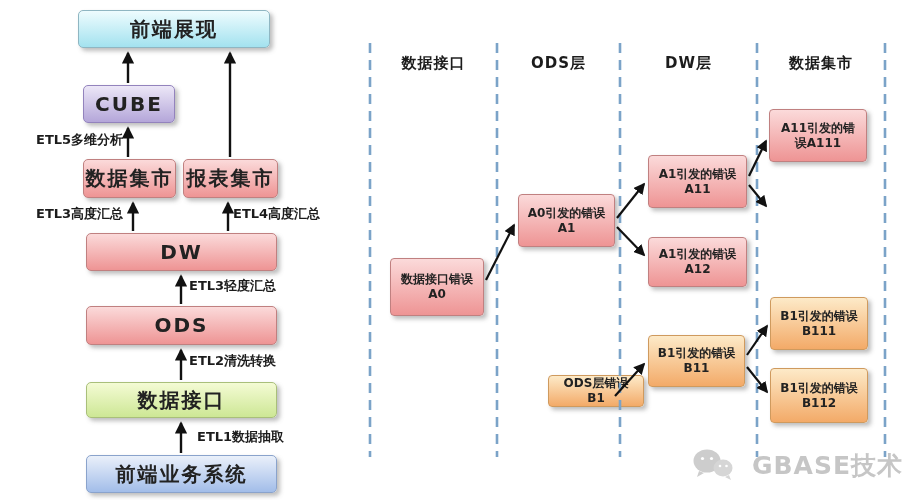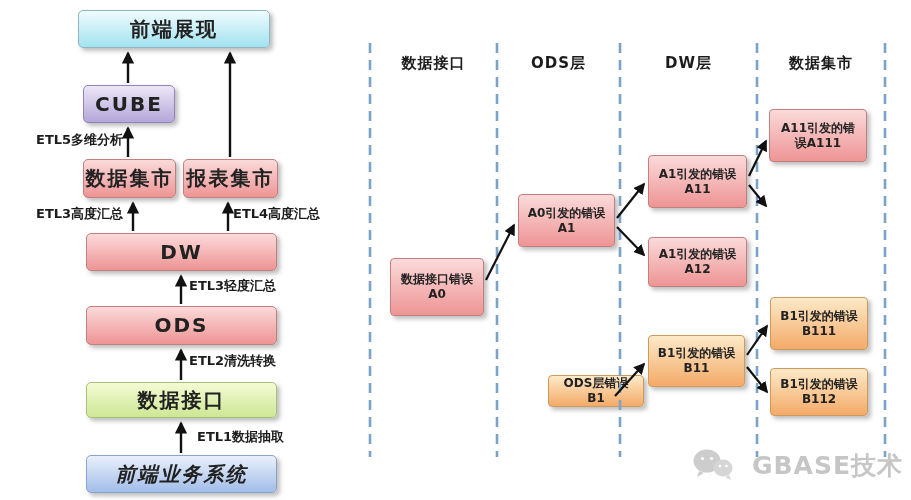--- a/index.html
+++ b/index.html
@@ -13,21 +13,21 @@
     text-align:center;font-weight:bold;color:#222;
     border-radius:5px;box-shadow:3px 3px 4px rgba(110,110,110,.45);
     box-sizing:border-box;line-height:1.25;
   }
   .big{font-size:20px;letter-spacing:2px;}
   .small{font-size:12px;letter-spacing:0;padding:2px 7px;border-radius:4px;}
   .c-cyan  {background:linear-gradient(#eefcfe,#a3e2ef);border:1px solid #8fb6c2;}
   .c-purple{background:linear-gradient(#ece7f7,#b4a6d9);border:1px solid #9383bd;}
   .c-pink  {background:linear-gradient(#fbdada,#ee9494);border:1px solid #c08080;}
   .c-green {background:linear-gradient(#f4fbd4,#cde795);border:1px solid #a9bf7a;}
-  .c-blue  {background:linear-gradient(#eaf0fa,#a2bde9);border:1px solid #8aa3cc;font-style:italic;}
+  .c-blue  {background:linear-gradient(#eaf0fa,#a2bde9);border:1px solid #8aa3cc;}
   .c-orange{background:linear-gradient(#fdeac8,#f3aa68);border:1px solid #cf9a5e;}
   
   .etl{
     position:absolute;font-size:13px;font-weight:bold;color:#1c1c1c;white-space:nowrap;
   }
   
   .colhead{
     position:absolute;top:52px;height:22px;display:flex;align-items:center;justify-content:center;
     font-size:15px;font-weight:bold;color:#1c1c1c;letter-spacing:1px;
   }
@@ -76,21 +76,21 @@
   <div class="colhead" style="left:757px;width:128px;">数据集市</div>
 
   <div class="box small c-pink" style="left:390px;top:258px;width:94px;height:58px;">数据接口错误A0</div>
   <div class="box small c-pink" style="left:518px;top:194px;width:97px;height:53px;">A0引发的错误A1</div>
   <div class="box small c-pink" style="left:648px;top:155px;width:99px;height:53px;">A1引发的错误A11</div>
   <div class="box small c-pink" style="left:648px;top:237px;width:99px;height:50px;">A1引发的错误A12</div>
   <div class="box small c-pink" style="left:769px;top:109px;width:98px;height:53px;">A11引发的错误A111</div>
   <div class="box small c-orange" style="left:548px;top:375px;width:96px;height:32px;">ODS层错误B1</div>
   <div class="box small c-orange" style="left:648px;top:335px;width:97px;height:52px;">B1引发的错误B11</div>
   <div class="box small c-orange" style="left:770px;top:297px;width:98px;height:53px;">B1引发的错误B111</div>
-  <div class="box small c-orange" style="left:770px;top:368px;width:98px;height:48px;">B1引发的错误B112</div>
+  <div class="box small c-orange" style="left:770px;top:368px;width:98px;height:55px;">B1引发的错误B112</div>
 
   <svg id="overlay" width="911" height="500" viewBox="0 0 911 500">
     <defs>
       <marker id="ah" viewBox="0 0 10 10" refX="8.5" refY="5" markerWidth="5.2" markerHeight="5.2" orient="auto-start-reverse">
         <path d="M0,0 L10,5 L0,10 z" fill="#111111"></path>
       </marker>
     </defs>
 
     <g stroke="#7ba3c8" stroke-width="2.6" stroke-dasharray="10,7">
       <line x1="370" y1="43" x2="370" y2="457"></line>

